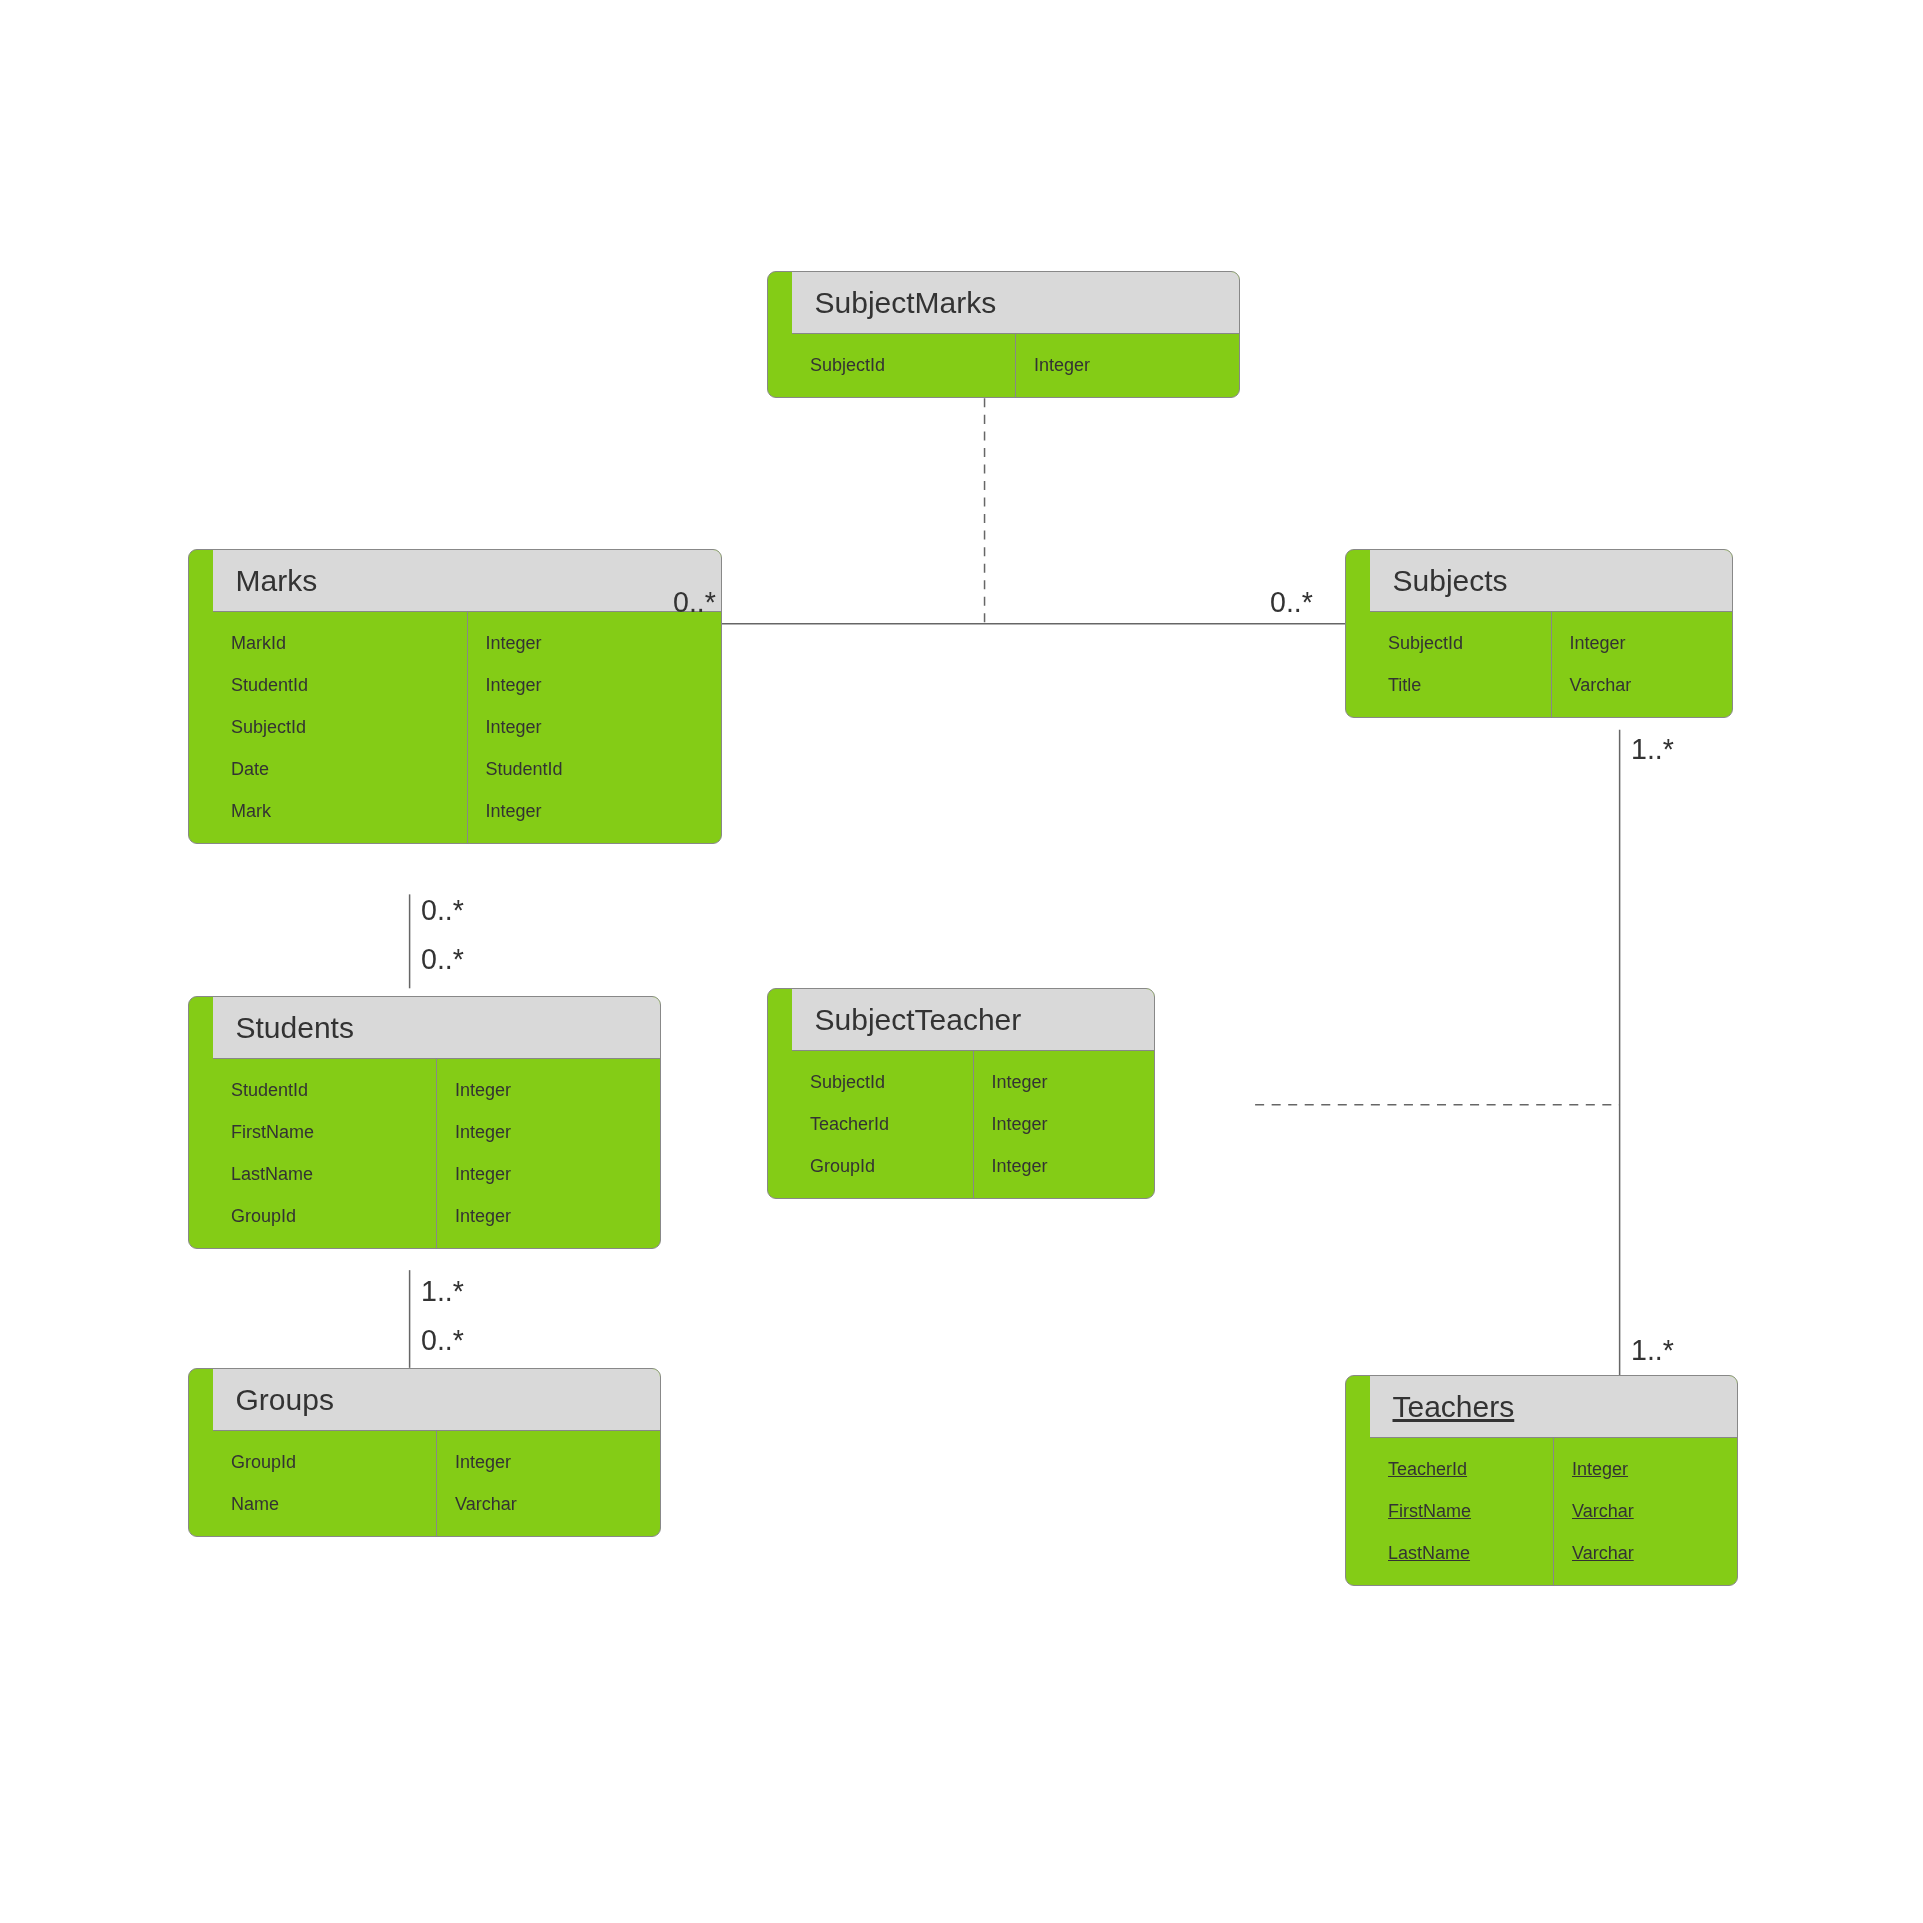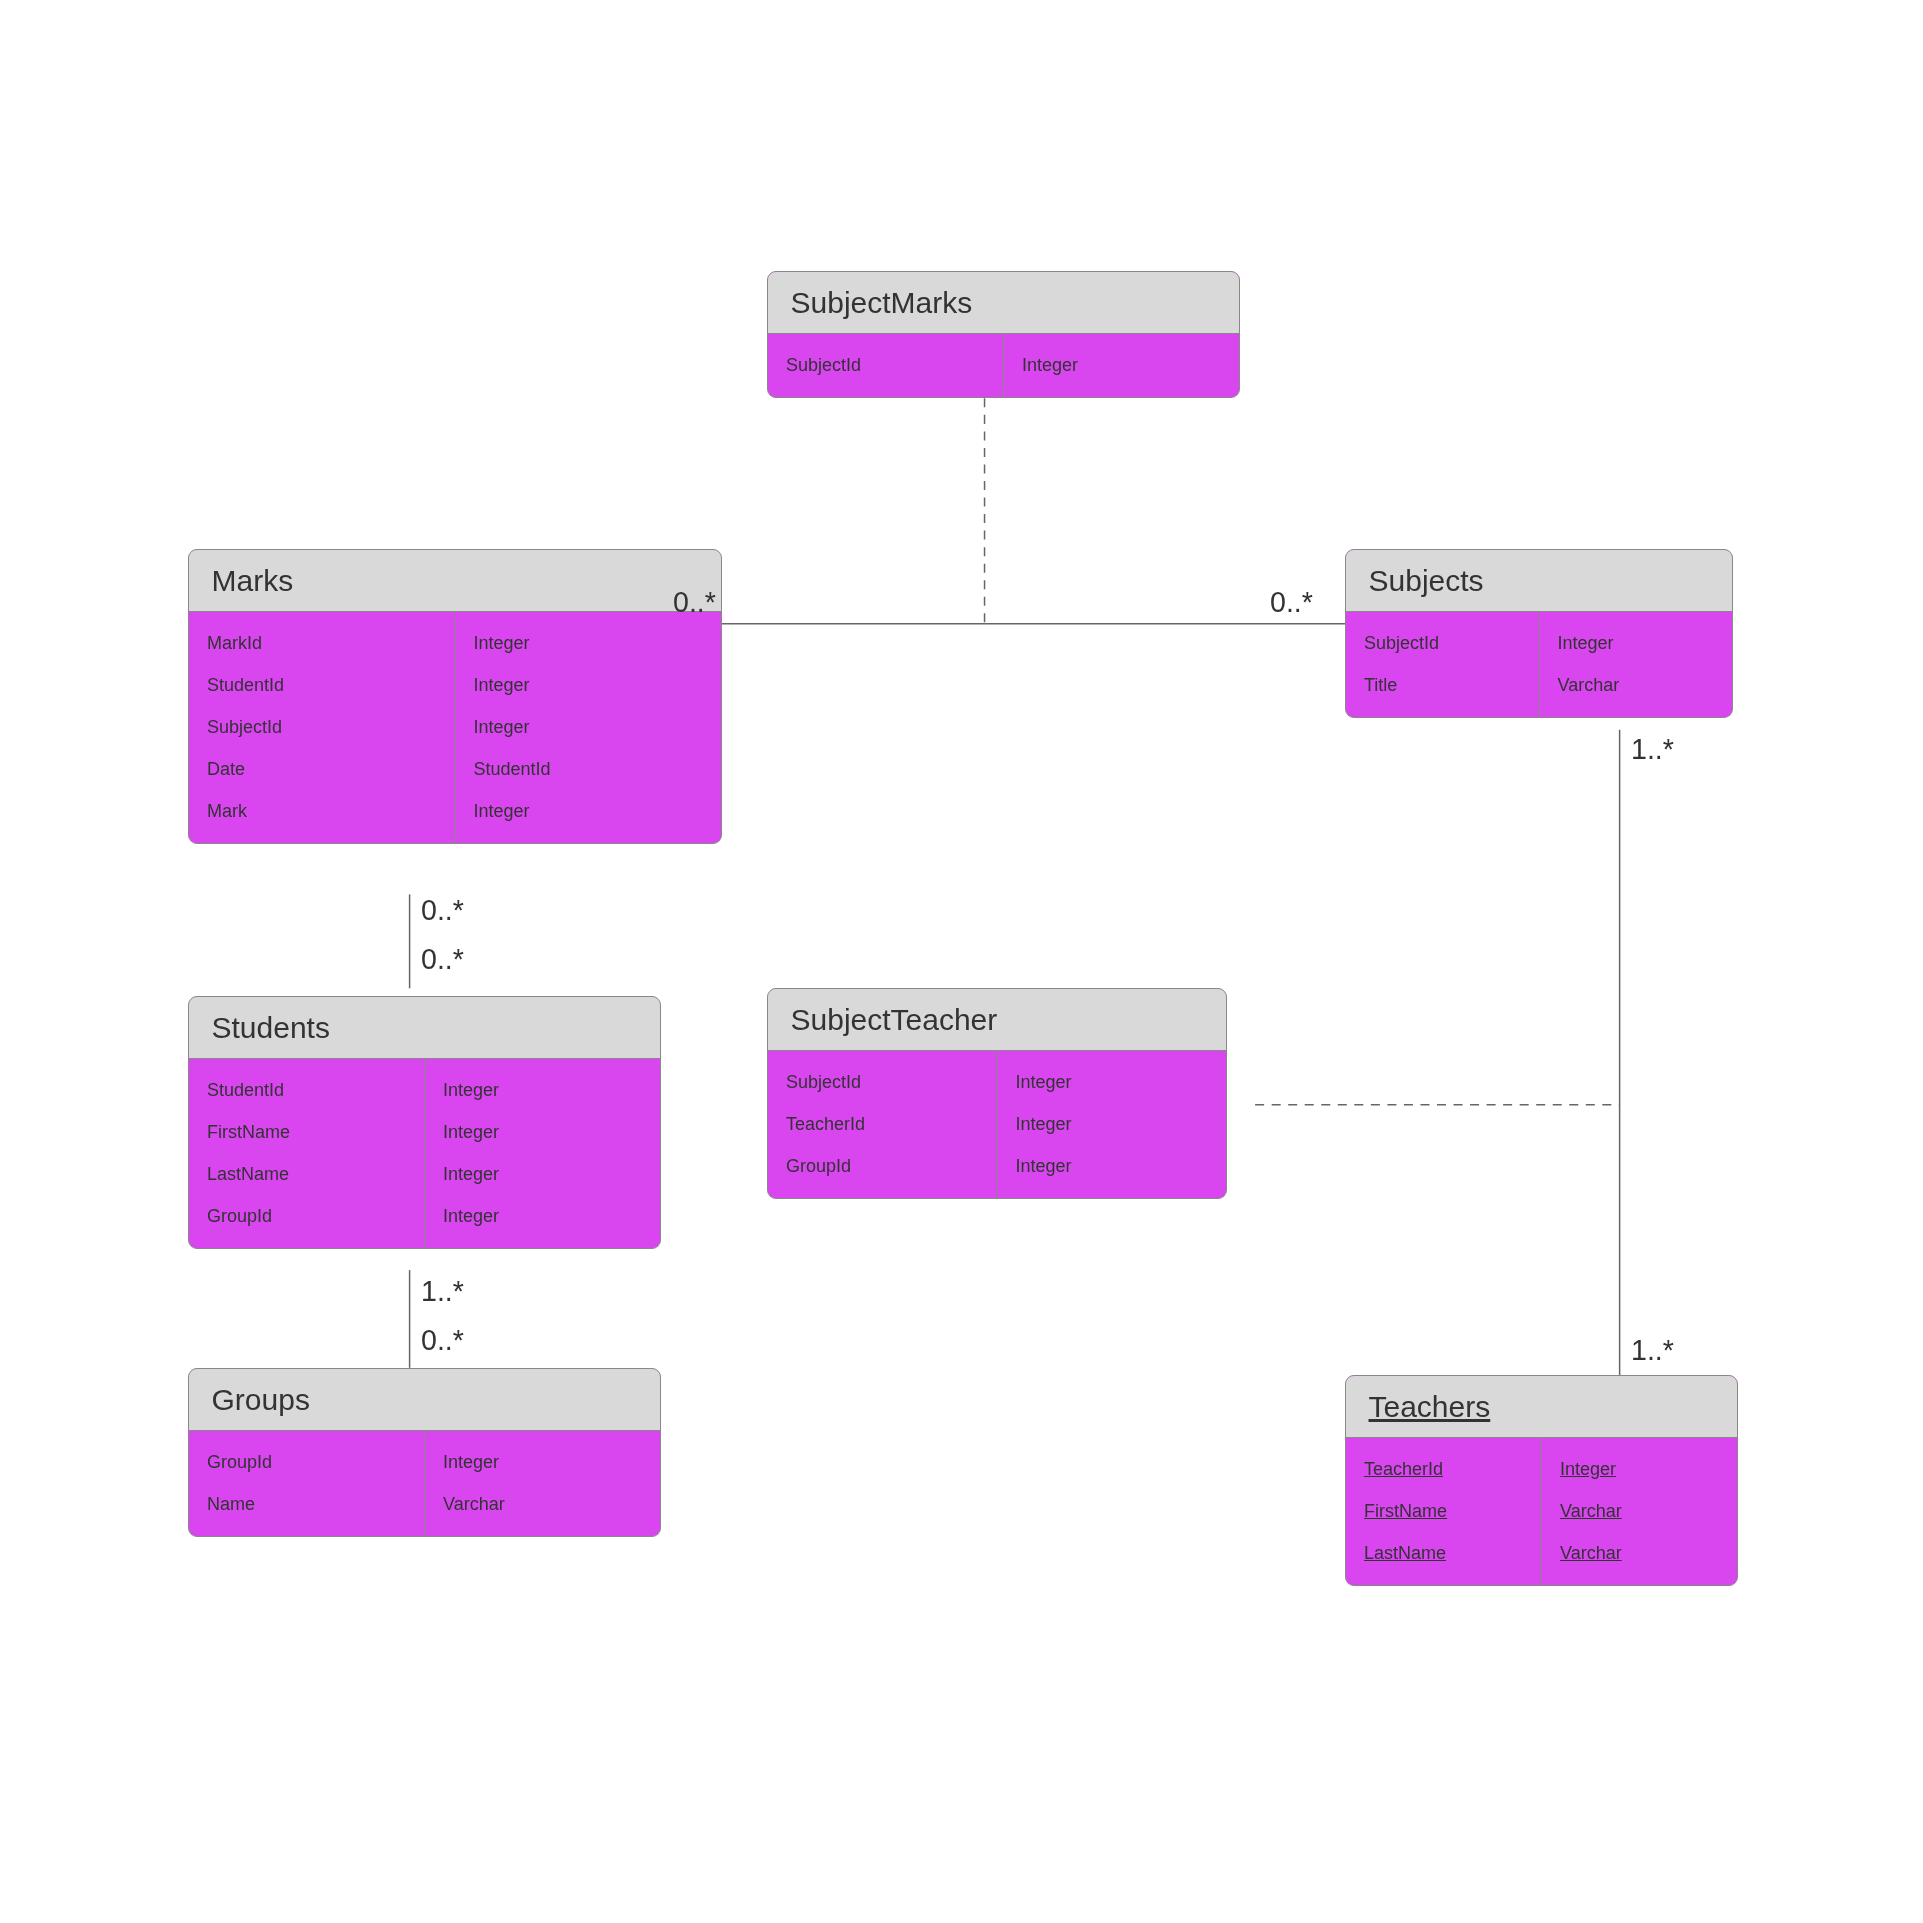--- a/index.html
+++ b/index.html
@@ -8,22 +8,23 @@
       height: 1924px;
       background: #ffffff;
       font-family: 'Segoe UI', Arial, sans-serif;
       position: relative;
       color: #333;
     }
     .entity {
       position: absolute;
       border: 1.5px solid #888;
       border-radius: 9px;
-      background: #d946ef;
+      background: #84cc16;
       overflow: hidden;
+      padding-left: 24px;
     }
     .entity-header {
       background: #d9d9d9;
       padding: 13.5px 22.5px;
       font-size: 30px;
       font-weight: 400;
       border-bottom: 1.5px solid #888;
     }
     .entity-body {
       display: flex;
@@ -128,21 +129,21 @@
     </div>
     <div class="entity-col">
       <div class="entity-row">Integer</div>
       <div class="entity-row">Integer</div>
       <div class="entity-row">Integer</div>
       <div class="entity-row">Integer</div>
     </div>
   </div>
 </div>
 
-<div class="entity" style="left:767px; top:988px; width:460px;">
+<div class="entity" style="left:767px; top:988px; width:388px;">
   <div class="entity-header">SubjectTeacher</div>
   <div class="entity-body">
     <div class="entity-col">
       <div class="entity-row">SubjectId</div>
       <div class="entity-row">TeacherId</div>
       <div class="entity-row">GroupId</div>
     </div>
     <div class="entity-col">
       <div class="entity-row">Integer</div>
       <div class="entity-row">Integer</div>

